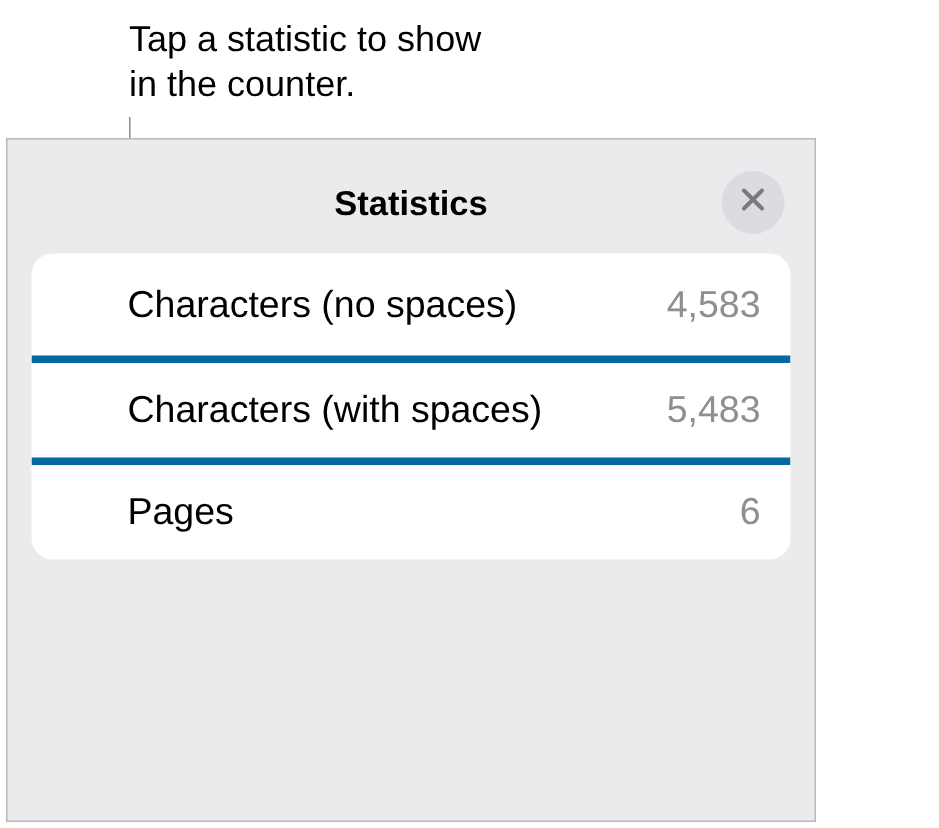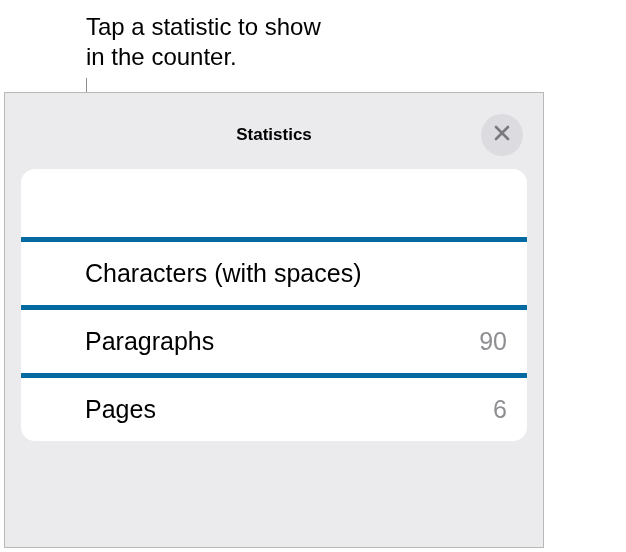--- a/index.html
+++ b/index.html
@@ -7,21 +7,21 @@
     .wrap { width: 548px; height: 552px; position: relative; }
 
     .callout { position: absolute; left: 86px; top: 12px; font-size: 24px; line-height: 30px; color: #000; width: 260px; }
 
     
     .leader-v { position: absolute; left: 86px; top: 78px; width: 1px; height: 254px; background: #000; opacity: 0.45; }
     .leader-h { position: absolute; left: 86px; top: 332px; width: 18px; height: 1px; background: #000; opacity: 0.45; }
 
     .popover-outer { position: absolute; left: 4px; top: 92px; right: 4px; bottom: 4px; border: 1px solid #b8b8b8; background: #ebebed; padding: 14px 16px 16px; }
     .popover-header { position: relative; height: 56px; display: flex; align-items: center; justify-content: center; }
-    .popover-title { font-size: 17px; font-weight: 600; color: #000; }
+    .popover-title { font-size: 23px; font-weight: 600; color: #000; }
     .close-btn { position: absolute; right: 4px; top: 50%; transform: translateY(-50%); width: 42px; height: 42px; border-radius: 50%; background: #dcdce0; display: flex; align-items: center; justify-content: center; cursor: pointer; }
     .close-btn svg { width: 18px; height: 18px; }
 
     .list { margin-top: 6px; background: #fff; border-radius: 14px; overflow: hidden; }
     .row { display: flex; align-items: center; height: 68px; padding: 0 20px 0 0; border-top: 5px solid #0369a1; cursor: pointer; }
     .row:first-child { border-top: none; }
     .check-col { width: 64px; display: flex; align-items: center; justify-content: center; }
     .check-col svg { width: 26px; height: 26px; display: none; }
     .row.selected .check-col svg { display: block; }
     .label { flex: 1; font-size: 25px; color: #000; }
@@ -45,33 +45,29 @@
             </svg>
         </span>
       </div>
     </div>
 
     <div class="list">
       <div class="row">
         <div class="check-col">
             <span></span>
           </div>
+        <div class="label">Characters (no spaces)</div>
+        <div class="value">4,583</div>
       </div>
       <div class="row">
         <div class="check-col">
             <span></span>
           </div>
         <div class="label">Characters (with spaces)</div>
-      </div>
-      <div class="row">
-        <div class="check-col">
-            <span></span>
-          </div>
-        <div class="label">Paragraphs</div>
-        <div class="value">90</div>
+        <div class="value">5,483</div>
       </div>
       <div class="row">
         <div class="check-col">
             <span></span>
           </div>
         <div class="label">Pages</div>
         <div class="value">6</div>
       </div>
     </div>
   </div>

